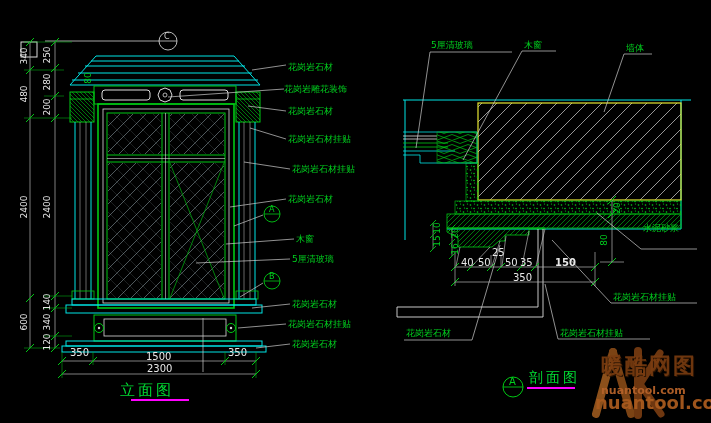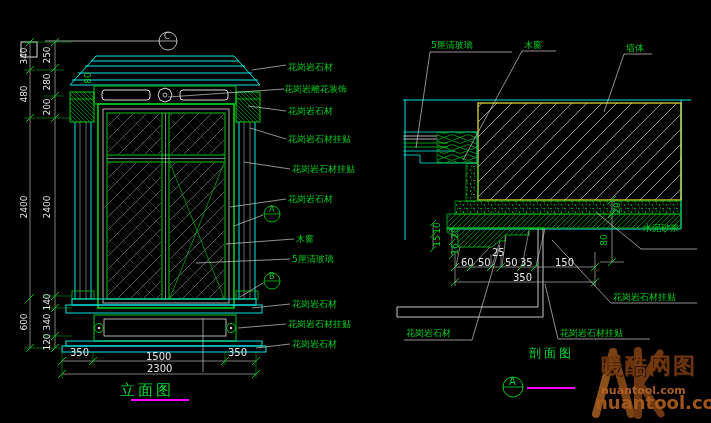--- a/index.html
+++ b/index.html
@@ -234,36 +234,36 @@
 <div class="underline" style="left:131px;top:399px;width:58px;"></div>
 
 <div class="lbl" style="left:431px;top:41px;">5厘清玻璃</div>
 <div class="lbl" style="left:524px;top:41px;">木窗</div>
 <div class="lbl" style="left:626px;top:44px;">墙体</div>
 <div class="lbl" style="left:643px;top:224px;">水泥砂浆</div>
 <div class="lbl" style="left:613px;top:293px;">花岗岩石材挂贴</div>
 <div class="lbl" style="left:406px;top:329px;">花岗岩石材</div>
 <div class="lbl" style="left:560px;top:329px;">花岗岩石材挂贴</div>
 
-<div class="dim" style="left:461px;top:258px;">60</div>
+<div class="dim" style="left:461px;top:258px;">40</div>
 <div class="dim" style="left:478px;top:258px;">50</div>
 <div class="dim" style="left:492px;top:248px;">25</div>
 <div class="dim" style="left:505px;top:258px;">50</div>
 <div class="dim" style="left:520px;top:258px;">35</div>
-<div class="dim" style="left:555px;top:258px;">150</div>
+<div class="dim" style="left:555px;top:258px;font-weight:bold;">150</div>
 <div class="dim" style="left:513px;top:273px;">350</div>
 
 <div class="vdim green" style="left:437px;top:228px;">10</div>
 <div class="vdim green" style="left:437px;top:241px;">15</div>
 <div class="vdim green" style="left:455px;top:233px;">20</div>
 <div class="vdim green" style="left:455px;top:249px;">16</div>
 <div class="vdim green" style="left:617px;top:208px;">20</div>
 <div class="vdim green" style="left:604px;top:240px;">80</div>
 
 <div class="blt" style="left:509px;top:377px;font-size:10px;">A</div>
-<div class="title" style="left:529px;top:347px;font-size:12px;">剖面图</div>
+<div class="title" style="left:529px;top:370px;font-size:14px;">剖面图</div>
 <div class="underline" style="left:527px;top:387px;width:48px;"></div>
 
 <div class="wm-cn" style="left:601px;top:355px;">暖酷网图</div>
 <div class="wm-url-s" style="left:601px;top:385px;">nuantool.com</div>
 <div class="wm-url-l" style="left:595px;top:394px;">nuantool.com</div>
 
 </div>
 
 </body></html>

